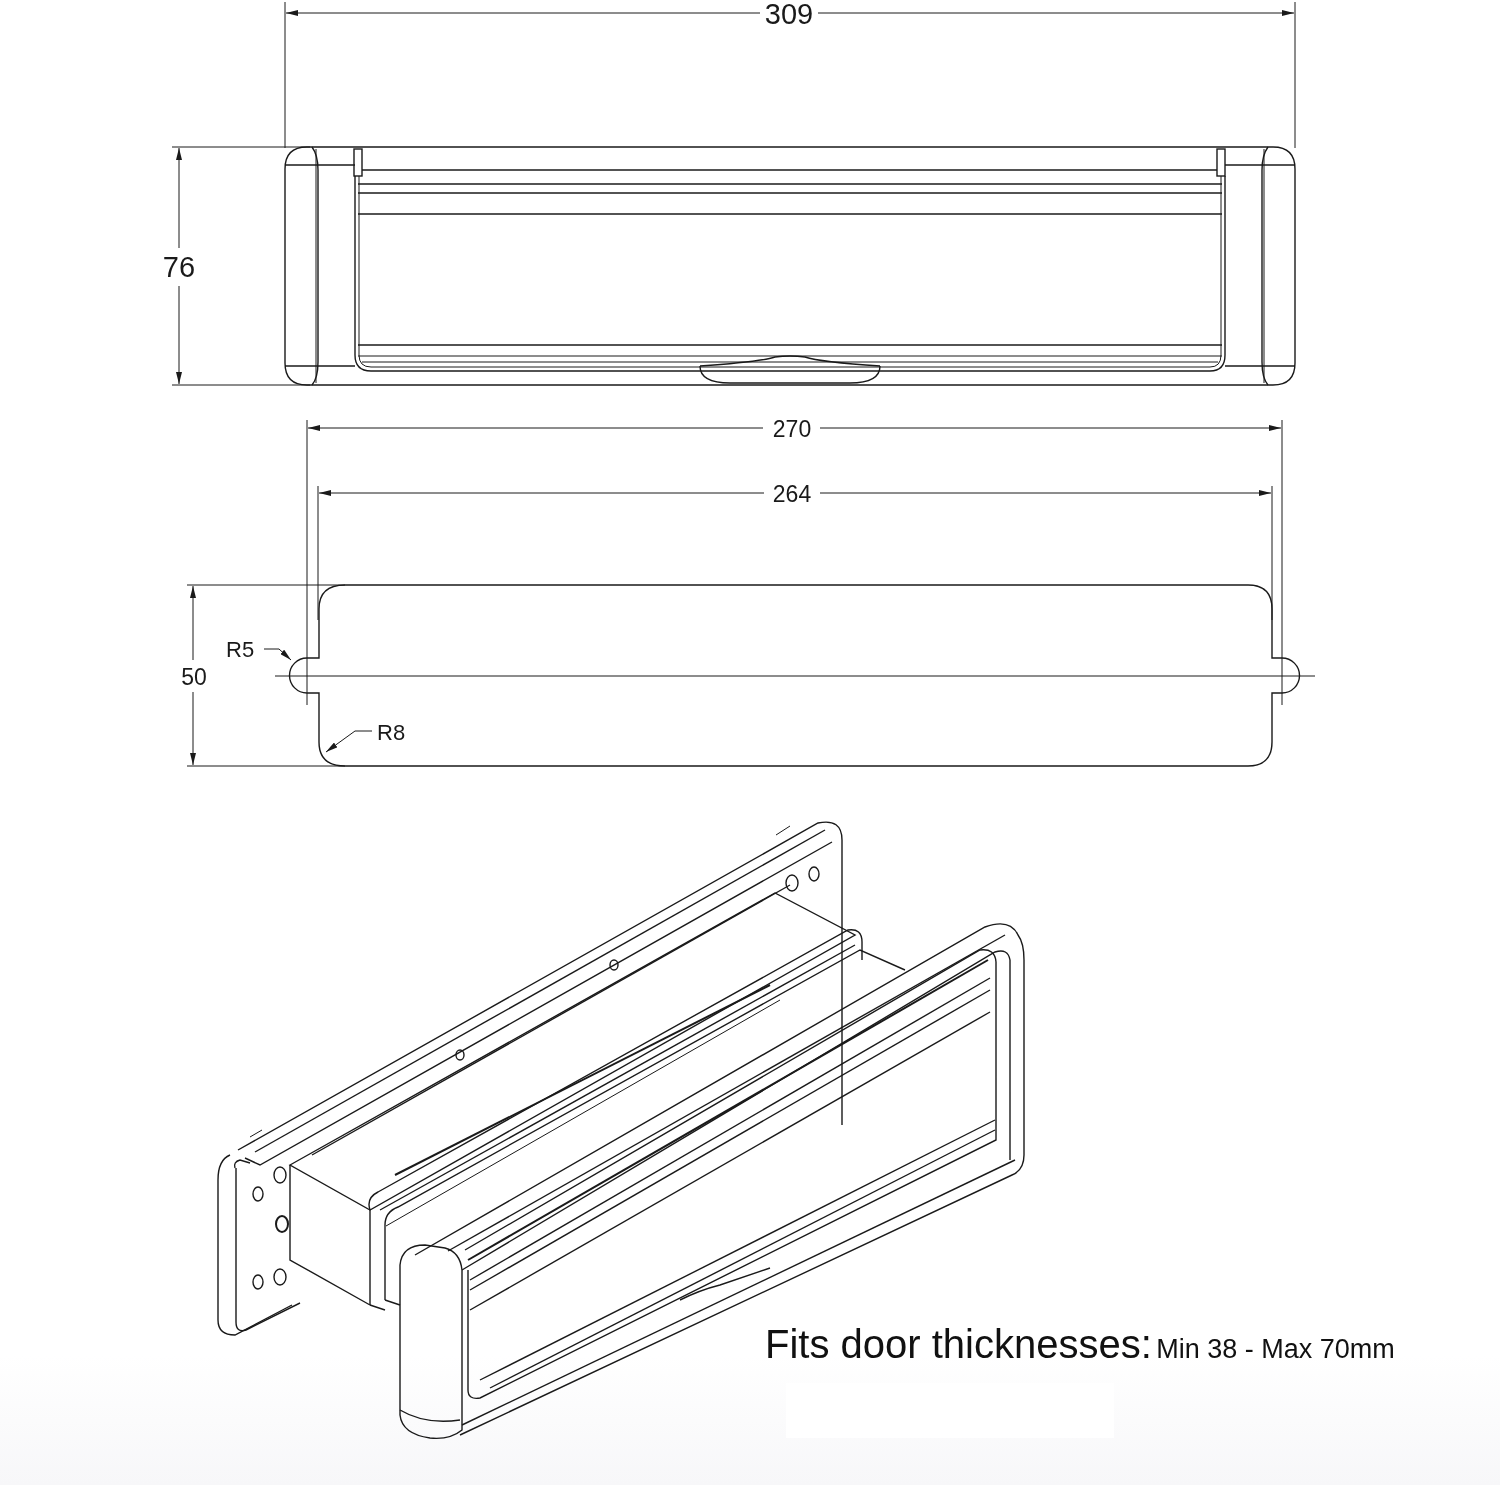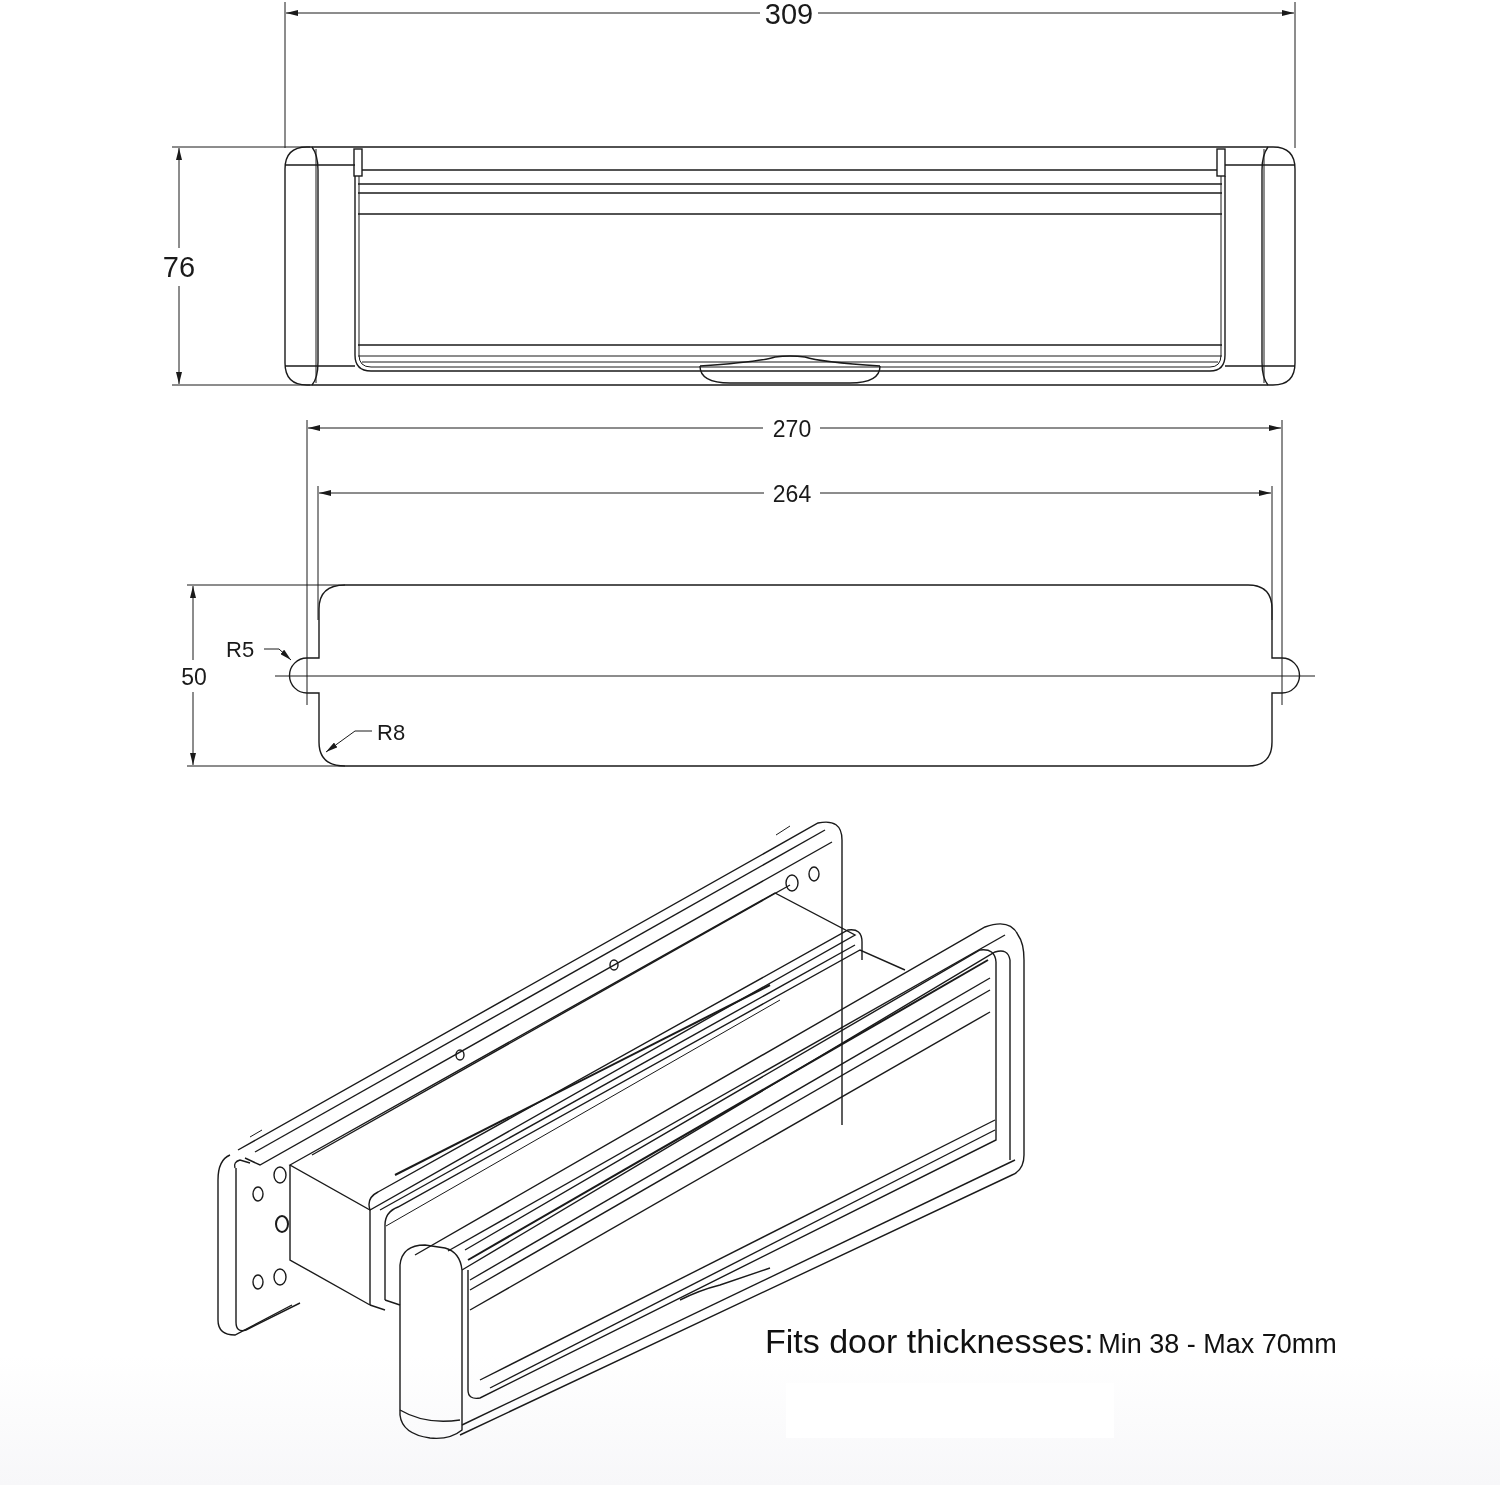--- a/index.html
+++ b/index.html
@@ -7,21 +7,21 @@
          font-family: "Liberation Sans", sans-serif; }
   .bottom-fade { position: absolute; left: 0; right: 0; bottom: 0; height: 130px;
          background: linear-gradient(#ffffff, #f7f7f9); }
   .white-patch { position: absolute; left: 786px; top: 1383px; width: 328px; height: 55px; background: #ffffff; }
   svg { position: absolute; left: 0; top: 0; }
   .ln { stroke: #1a1a1a; stroke-width: 1.4; fill: none; }
   .thin { stroke: #1a1a1a; stroke-width: 1; fill: none; }
   .thick { stroke: #1a1a1a; stroke-width: 2; fill: none; }
   .dimtxt { font-family: "Liberation Sans", sans-serif; fill: #1a1a1a; }
   .caption { position: absolute; left: 765px; top: 1322px; color: #111; white-space: nowrap; }
-  .caption .lead { font-size: 34px; }
+  .caption .lead { font-size: 40px; }
   .caption .val { font-size: 27px; }
 </style>
 </head>
 <body>
 
 <div class="bottom-fade"></div>
 <div class="white-patch"></div>
 
 <svg width="1500" height="1485" viewBox="0 0 1500 1485">
   <defs>

